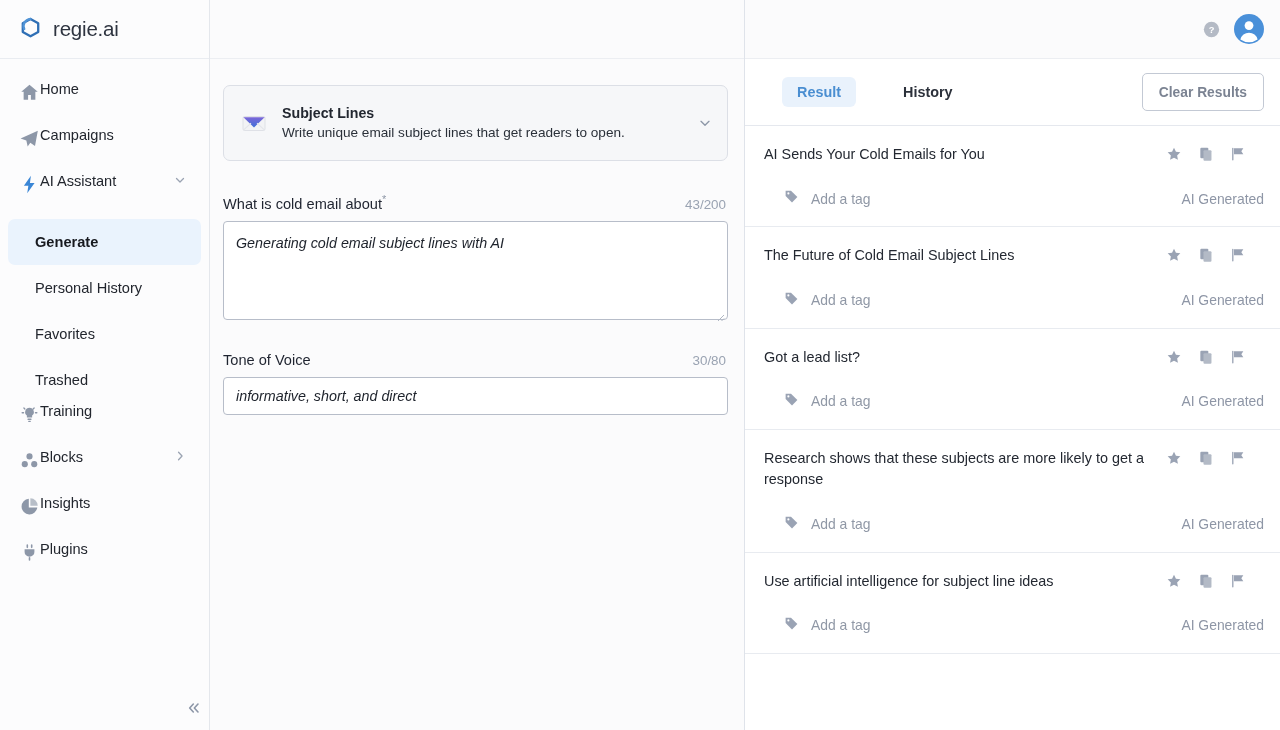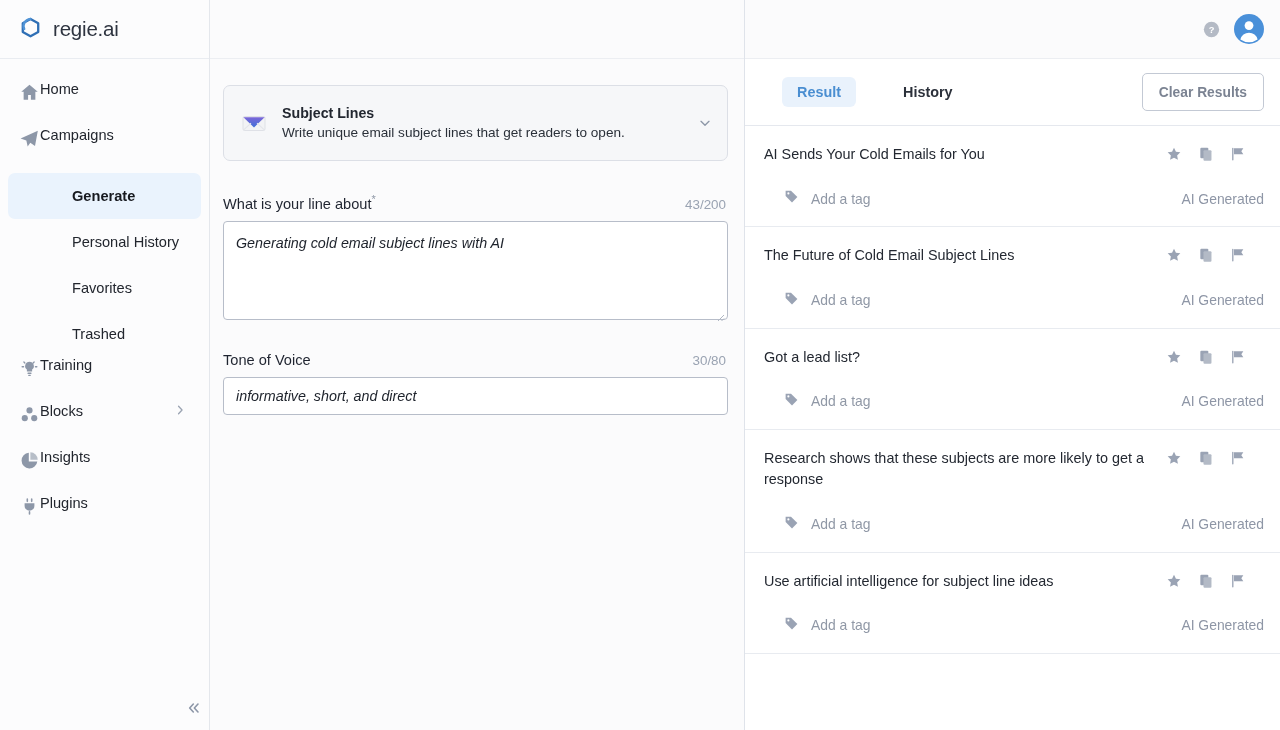--- a/index.html
+++ b/index.html
@@ -39,21 +39,21 @@
     display: flex; align-items: flex-start;
     padding-left: 18px;
     cursor: pointer;
     position: relative;
   }
   .nav-item .ico { width: 22px; height: 22px; flex: 0 0 22px; display: flex; align-items: center; justify-content: center; }
   .nav-label { font-size: 14.6px; color: #22262e; }
   .nav-sub {
     height: 46px;
     display: flex; align-items: center;
-    padding-left: 64px;
+    padding-left: 27px;
     cursor: pointer;
     margin: 0 8px;
     border-radius: 7px;
   }
   .nav-sub .nav-label { font-size: 14.6px; }
   .nav-sub.active { background: #eaf3fd; }
   .nav-sub.active .nav-label { font-weight: 700; color: #17191f; }
   .nav-chevron { margin-left: auto; margin-right: 22px; display: flex; align-items: center; }
   .collapse-btn {
     position: absolute; bottom: 8px; left: 182px;
@@ -235,20 +235,33 @@
 
       <div class="nav-item">
         <span class="ico">
           <svg viewBox="0 0 24 24" width="21" height="21" fill="#8d97a8">
             <path d="M21.5 3 1.8 12.1l6.6 2.1 1.5 6.8 3-4.1 5.4 3.7z"></path>
           </svg>
         </span>
         <span class="nav-label">Campaigns</span>
       </div>
 
+      <div class="nav-item">
+        <span class="ico">
+          <svg viewBox="0 0 24 24" width="21" height="21" fill="#3a86d6">
+            <path d="M13.6 2 5.6 13.4h5.1L9.4 22l8.4-11.8h-5.3z"></path>
+          </svg>
+        </span>
+        <span class="nav-label">AI Assistant</span>
+        <span class="nav-chevron">
+          <svg viewBox="0 0 24 24" width="14" height="14" fill="none" stroke="#9aa3b2" stroke-width="2.2" stroke-linecap="round" stroke-linejoin="round">
+            <path d="M6 9.5 12 15.5 18 9.5"></path>
+          </svg>
+        </span>
+      </div>
 
       <div class="nav-sub active">
         <span class="nav-label">Generate</span>
       </div>
       <div class="nav-sub">
         <span class="nav-label">Personal History</span>
       </div>
       <div class="nav-sub">
         <span class="nav-label">Favorites</span>
       </div>
@@ -344,21 +357,21 @@
         <span style="display:flex;align-items:center;">
           <svg viewBox="0 0 24 24" width="16" height="16" fill="none" stroke="#8d97a8" stroke-width="2" stroke-linecap="round" stroke-linejoin="round">
             <path d="M6 9.5 12 15.5 18 9.5"></path>
           </svg>
         </span>
       </div>
 
       <div class="field-block">
         <div class="field-head">
           <span class="field-label">
-            <span>What is your line about</span><span class="req">*</span>
+            <span>What is cold email about</span><span class="req">*</span>
           </span>
           <span class="counter">43/200</span>
         </div>
         <div class="ta-wrap">
           <textarea class="input-box" placeholder="" style="">Generating cold email subject lines with AI</textarea>
           <span class="resize-grip">
             <svg viewBox="0 0 10 10" width="10" height="10" stroke="#b0b7c3" stroke-width="1" fill="none">
               <path d="M9 3 3 9M9 6.5 6.5 9"></path>
             </svg>
           </span>

